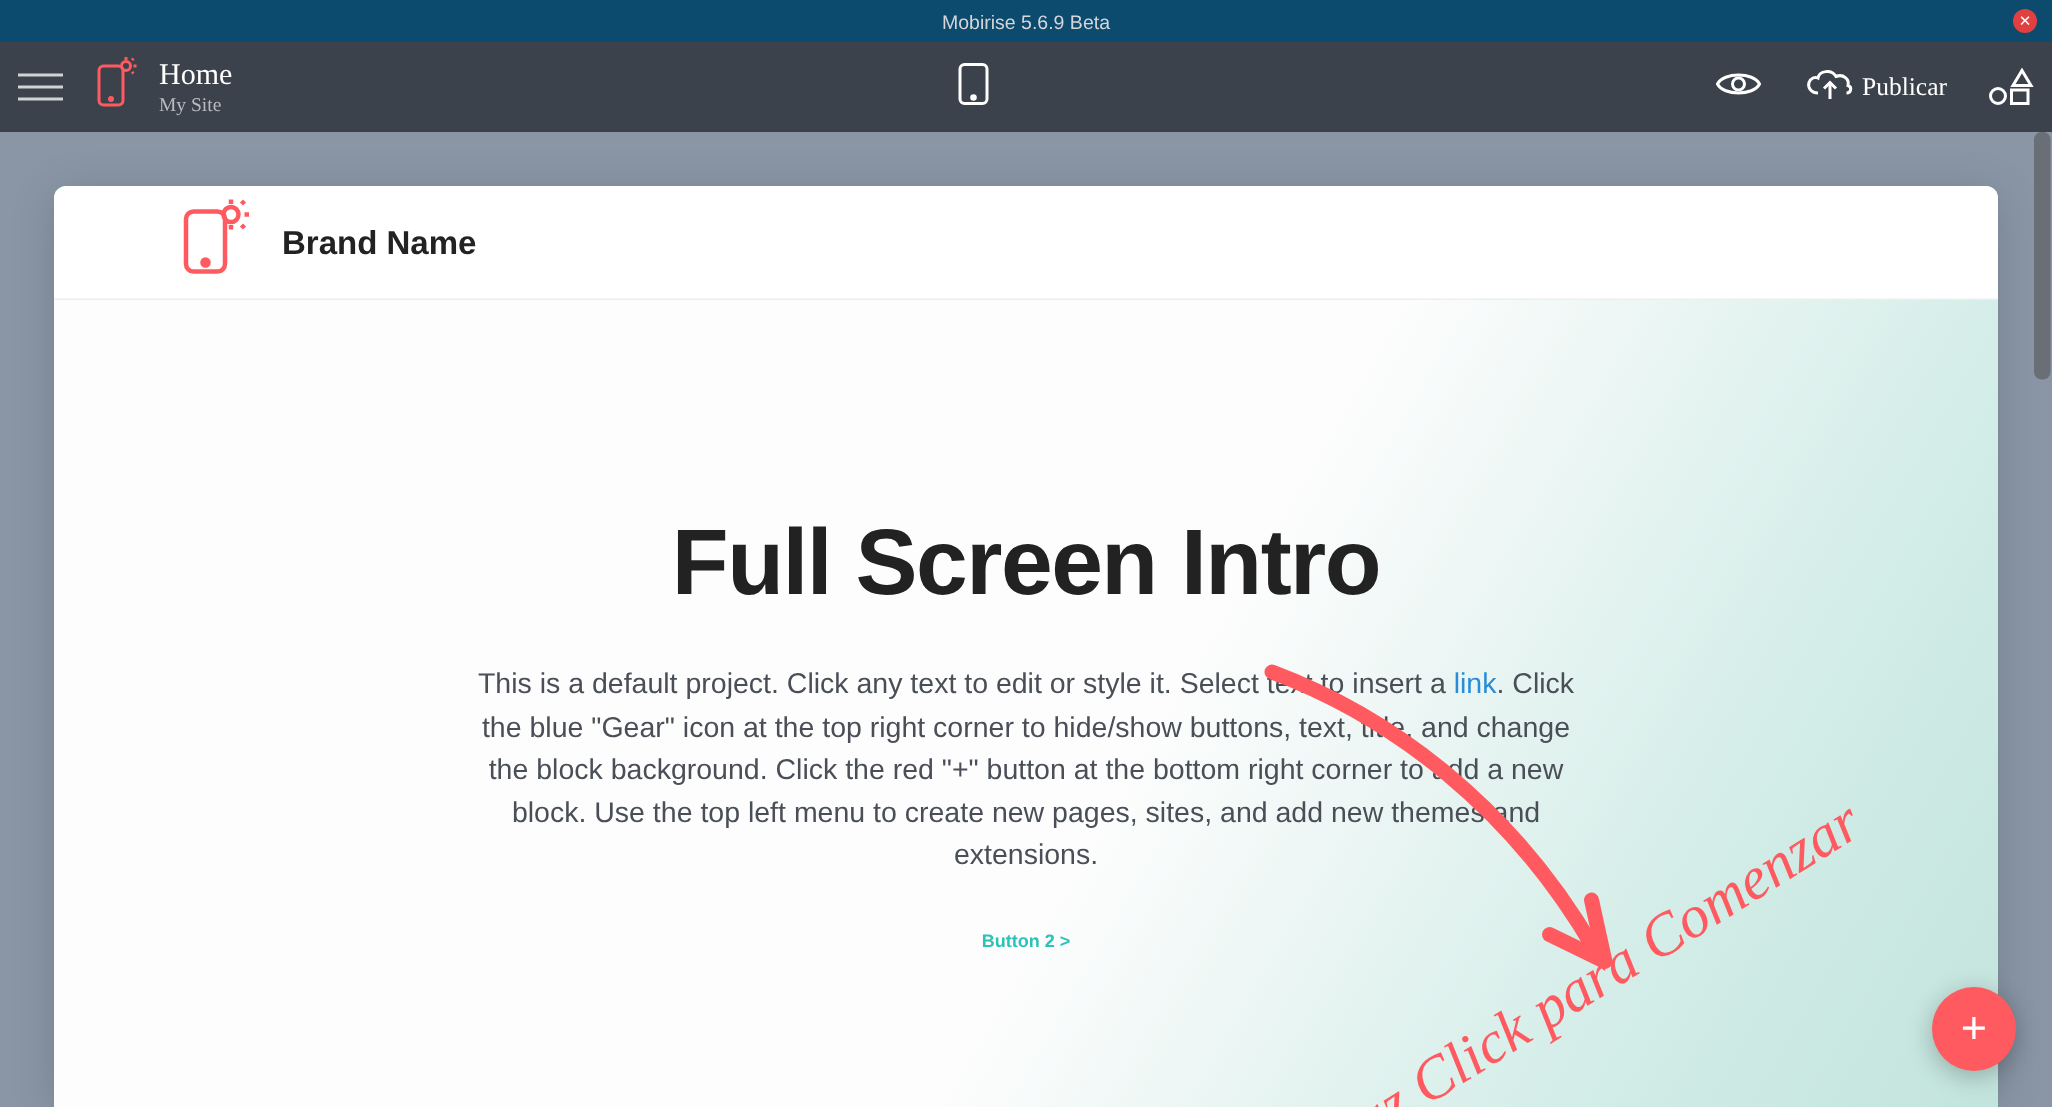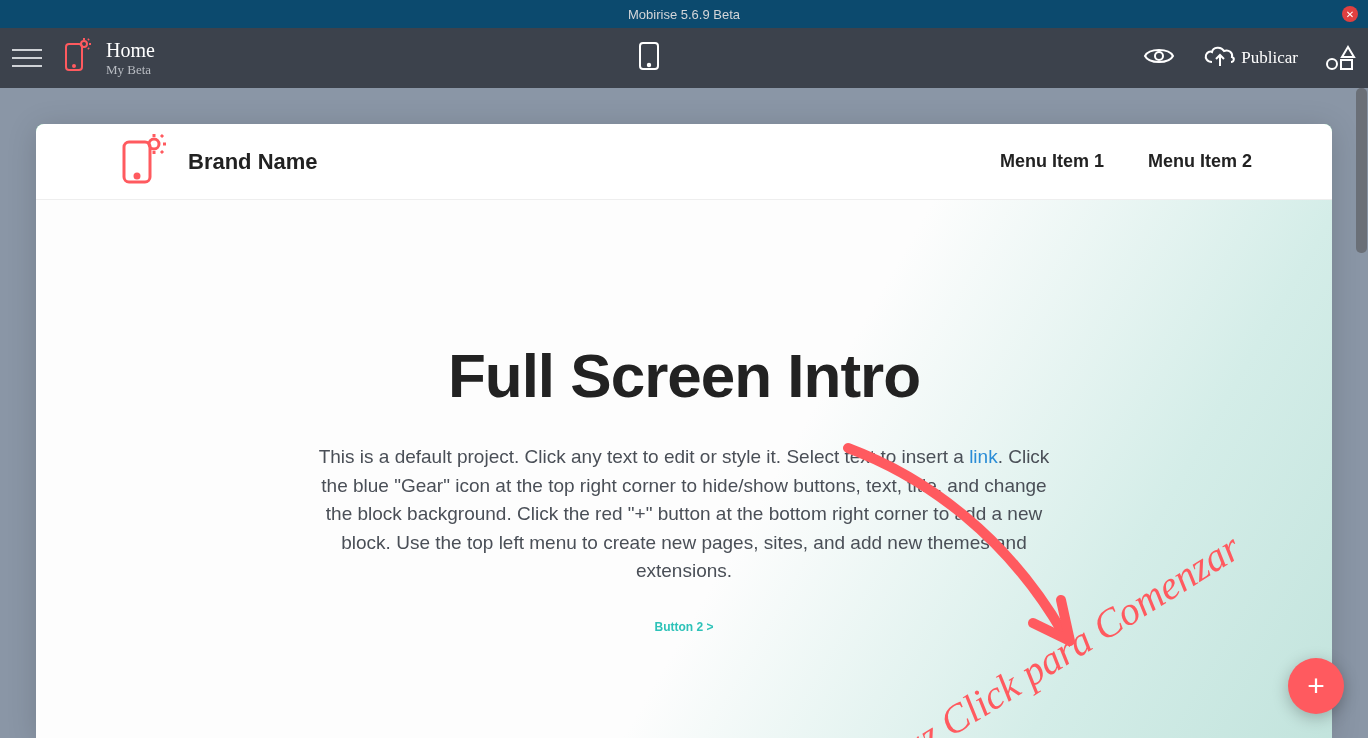--- a/index.html
+++ b/index.html
@@ -257,21 +257,21 @@
         <circle cx="10" cy="28" r="1" fill="currentColor"></circle>
         <circle cx="20" cy="6" r="3"></circle>
         <line x1="20" y1="0" x2="20" y2="2"></line>
         <line x1="25" y1="6" x2="27" y2="6"></line>
         <line x1="24" y1="2" x2="25" y2="1"></line>
         <line x1="24" y1="10" x2="25" y2="11"></line>
       </svg>
     </span>
     <div class="page-labels">
       <div class="page-title">Home</div>
-      <div class="site-name">My Beta</div>
+      <div class="site-name">My Site</div>
     </div>
   </div>
   <div class="toolbar-center">
     <span class="device-icon">
       <svg width="22" height="30" viewBox="0 0 22 30" fill="none" stroke="currentColor" stroke-width="2">
         <rect x="2" y="2" width="18" height="26" rx="3"></rect>
         <circle cx="11" cy="24" r="1.2" fill="currentColor"></circle>
       </svg>
     </span>
   </div>
@@ -312,24 +312,20 @@
           <circle cx="21" cy="44" r="2" fill="currentColor"></circle>
           <circle cx="38" cy="12" r="5"></circle>
           <line x1="38" y1="2" x2="38" y2="5"></line>
           <line x1="47" y1="12" x2="50" y2="12"></line>
           <line x1="45" y1="5" x2="47" y2="3"></line>
           <line x1="45" y1="19" x2="47" y2="21"></line>
           <line x1="38" y1="19" x2="38" y2="22"></line>
         </svg>
       </span>
       <div class="brand-name">Brand Name</div>
-      <div class="site-nav">
-        <span class="nav-item">Menu Item 1</span>
-        <span class="nav-item">Menu Item 2</span>
-      </div>
     </div>
 
     <div class="hero">
       <div class="hero-title">Full Screen Intro</div>
       <div class="hero-desc">
         <span>This is a default project. Click any text to edit or style it. Select text to insert a </span><span class="link">link</span><span>. Click the blue "Gear" icon at the top right corner to hide/show buttons, text, title, and change the block background. Click the red "+" button at the bottom right corner to add a new block. Use the top left menu to create new pages, sites, and add new themes and extensions.</span>
       </div>
       <div class="hero-button">Button 2 &gt;</div>
     </div>
   </div>

